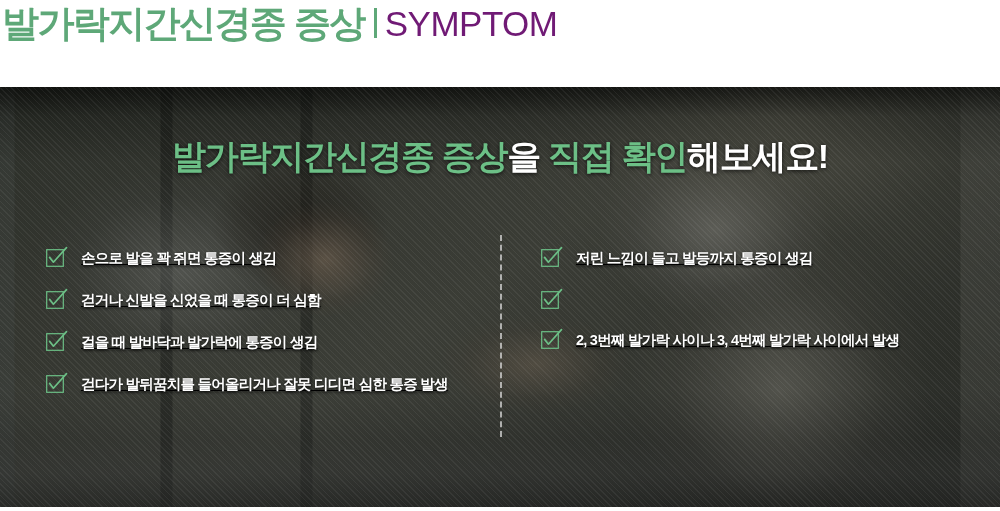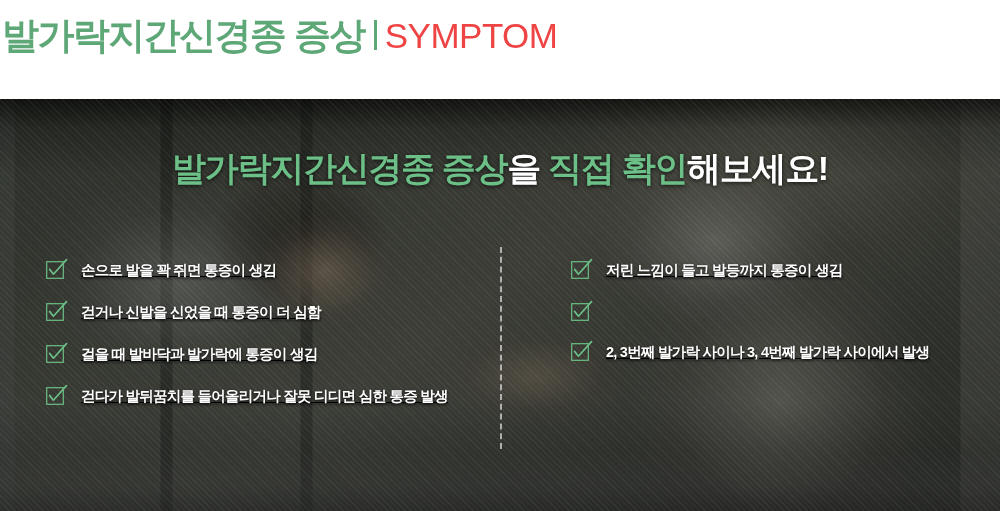--- a/index.html
+++ b/index.html
@@ -9,21 +9,20 @@
     width:1000px; height:511px;
     background:#ffffff;
     font-family:"Liberation Sans","DejaVu Sans",sans-serif;
     overflow:hidden;
   }
 
   #page {
     position:relative;
     width:1000px; height:500px;
     background:#ffffff;
-    margin-top:12px;
   }
 
   
   #header {
     position:absolute;
     left:0; top:0;
     width:1000px; height:87px;
     background:#ffffff;
     display:flex;
     align-items:flex-start;
@@ -47,21 +46,21 @@
     width:3px;
     height:30px;
     background:#5ea878;
     margin:0 8px 0 9px;
     position:relative;
     top:2px;
   }
   .hdr-en {
     font-size:35px;
     font-weight:normal;
-    color:#ef4444;
+    color:#701a75;
     letter-spacing:-0.5px;
     line-height:44px;
   }
 
   
   #hero {
     position:absolute;
     left:0; top:87px;
     width:1000px; height:420px;
     overflow:hidden;
@@ -154,21 +153,21 @@
     height:202px;
     border-left:2px dashed rgba(222,222,222,0.72);
   }
 
   
   .col {
     position:absolute;
     top:161px;
   }
   #col-left  { left:46px;  width:430px; }
-  #col-right { left:571px; width:420px; }
+  #col-right { left:541px; width:420px; }
 
   .check-item {
     display:flex;
     align-items:flex-start;
     margin-bottom:21px;
     text-decoration:underline;
   }
   .check-item:last-child { margin-bottom:0; }
 
   .cb-icon {

